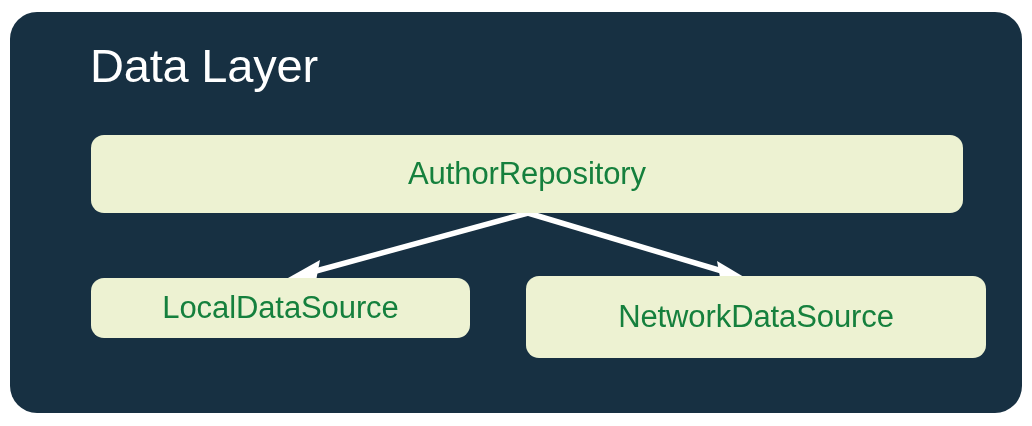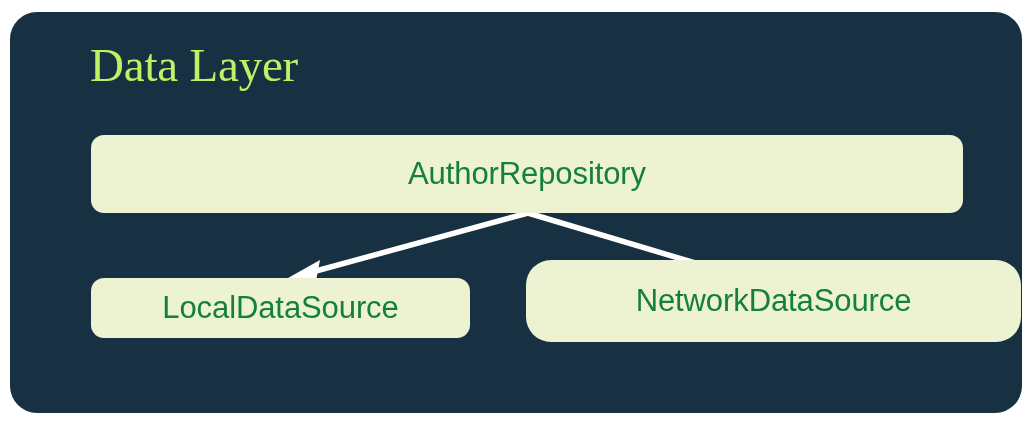--- a/index.html
+++ b/index.html
@@ -33,24 +33,23 @@
     box-sizing: border-box;
   }
 
   .layer-title {
     position: absolute;
     left: 80px;
     top: 30px;
     font-size: 47px;
     font-weight: 300;
     letter-spacing: -0.2px;
-    color: #bef264;
+    color: #ffffff;
     line-height: 1.0;
     white-space: nowrap;
-    font-family: Liberation Serif, serif;
   }
 
   
   .node {
     position: absolute;
     background: #EDF2D2;
     border-radius: 13px;
     display: flex;
     align-items: center;
     justify-content: center;
@@ -71,24 +70,23 @@
 
   .node-local {
     left: 81px;
     top: 266px;
     width: 379px;
     height: 60px;
   }
 
   .node-network {
     left: 516px;
-    top: 248px;
-    width: 495px;
+    top: 264px;
+    width: 460px;
     height: 82px;
-    border-radius: 25px;
   }
 
   
   .arrows {
     position: absolute;
     left: 0;
     top: 0;
     width: 1012px;
     height: 401px;
     pointer-events: none;

